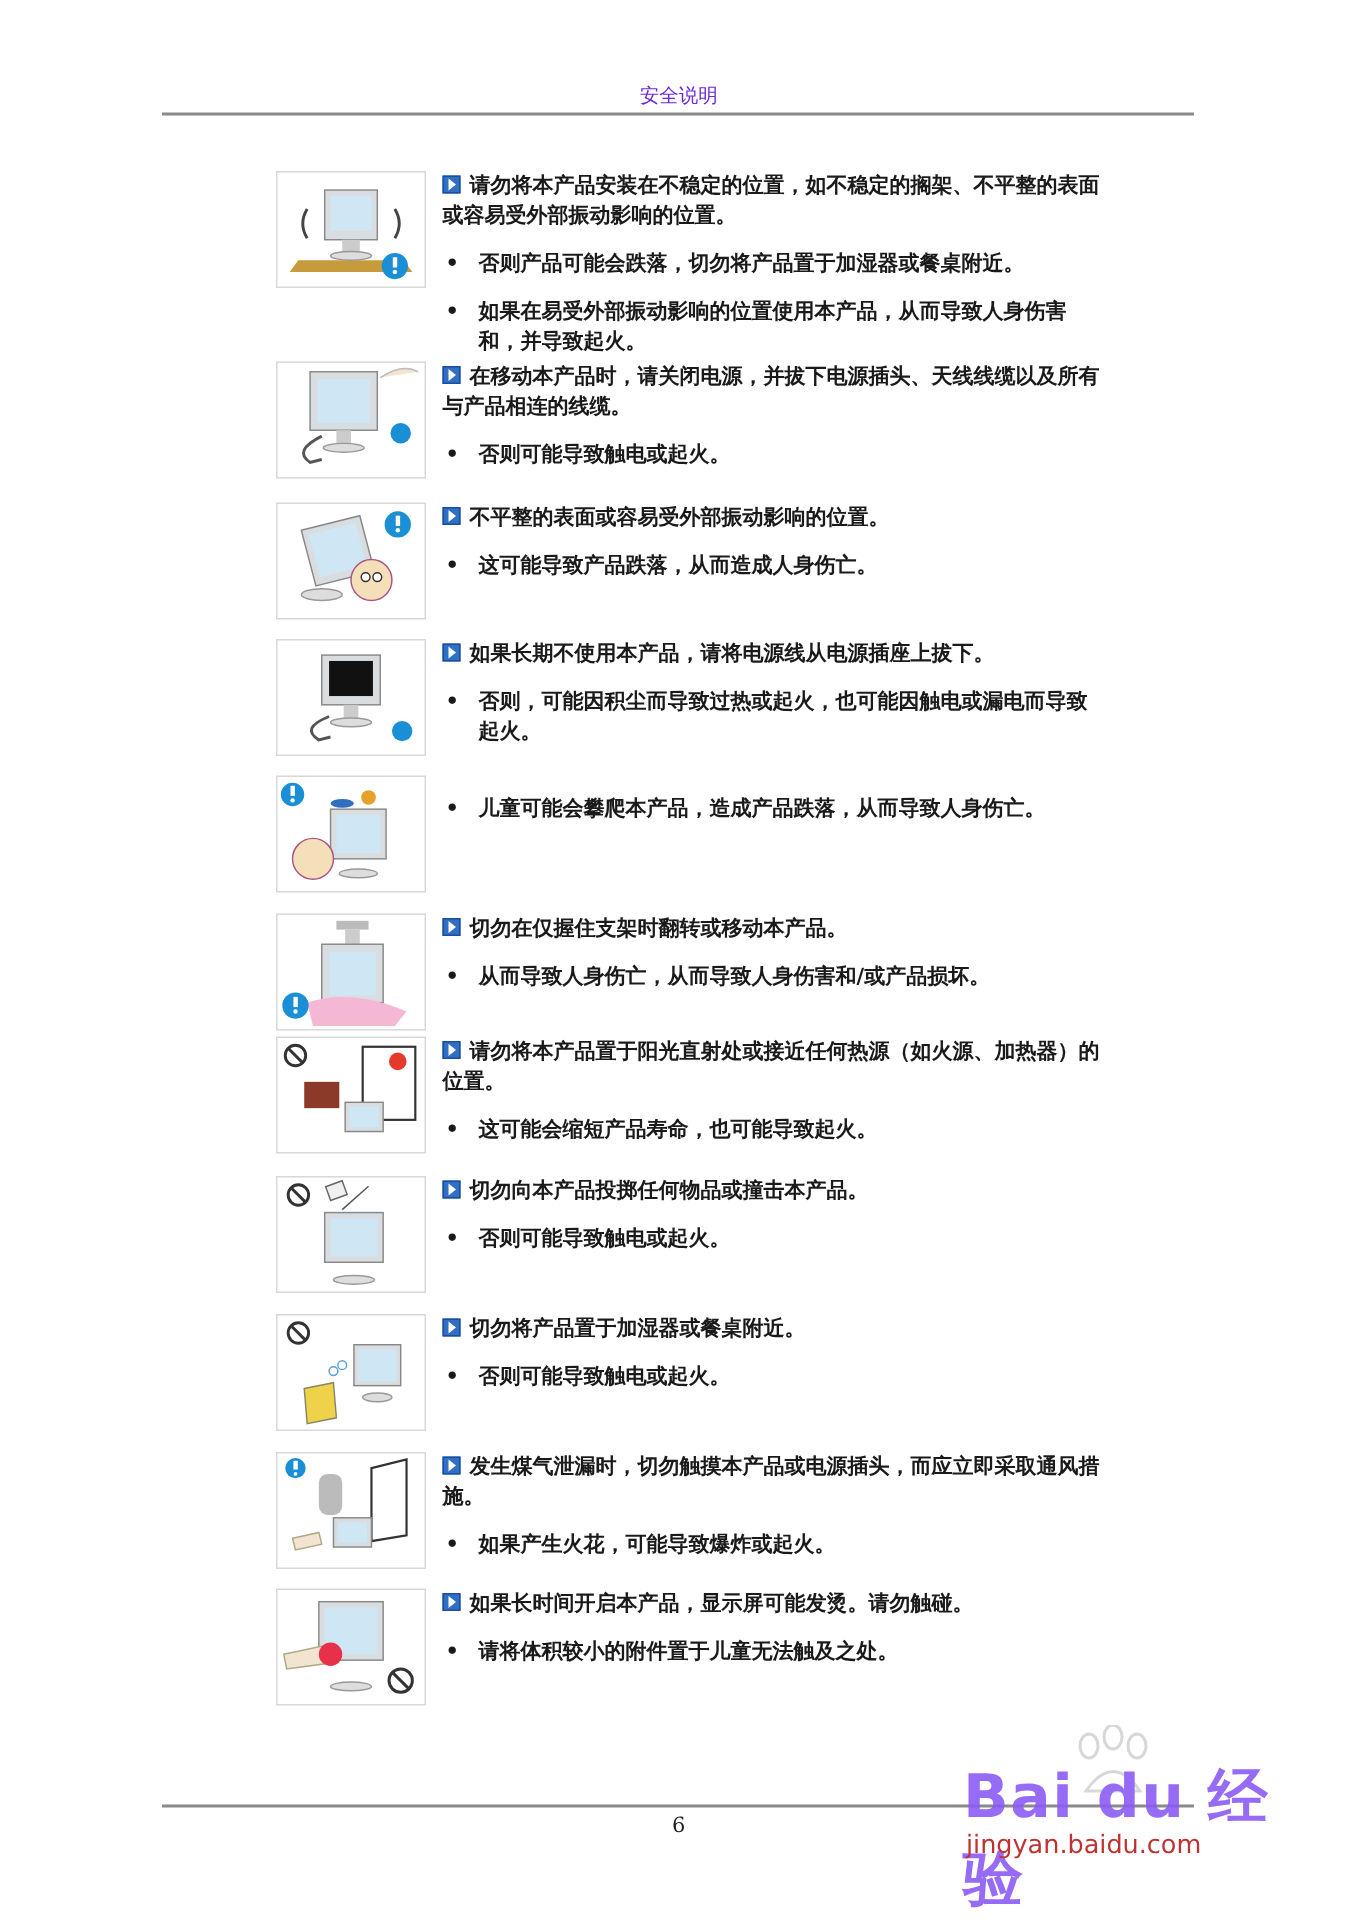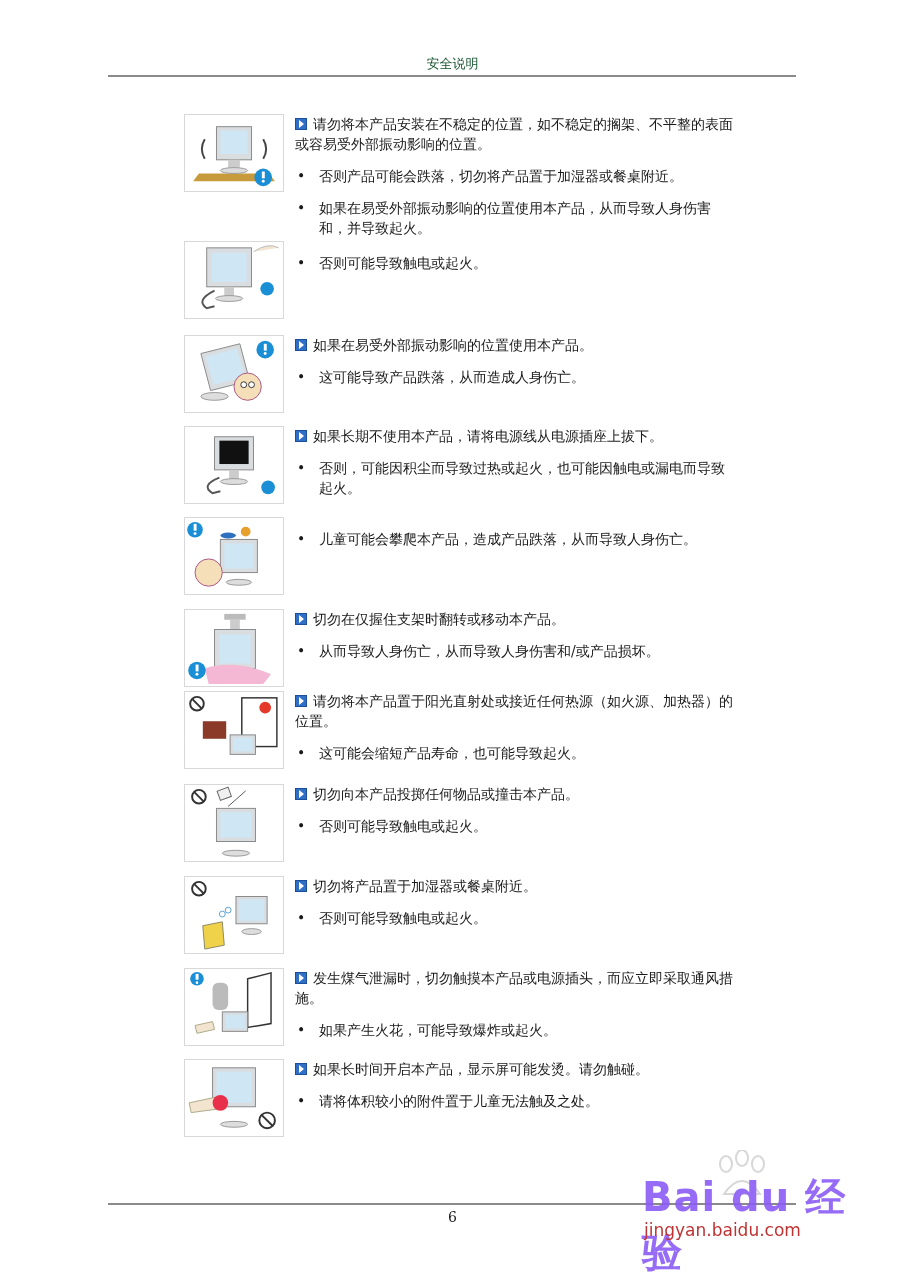--- a/index.html
+++ b/index.html
@@ -3,39 +3,39 @@
 <meta charset="utf-8">
 <style>
   html, body { margin: 0; padding: 0; background: #ffffff; }
   body {
     width: 905px; height: 1280px; position: relative; overflow: hidden;
     font-family: "DejaVu Serif", "Liberation Serif", serif;
     color: #1a1a1a;
   }
   .header-title {
     position: absolute; left: 0; width: 905px; top: 55px;
-    text-align: center; font-size: 13px; color: #14532d;
+    text-align: center; font-size: 13px; color: #6d28d9;
   }
   .rule {
     position: absolute; left: 108px; width: 688px; height: 2px; background: #8a8a8a;
   }
   .rule.top { top: 75px; }
   .rule.bottom { top: 1203px; }
   .page-number {
     position: absolute; left: 0; width: 905px; top: 1209px;
     text-align: center; font-size: 14px; color: #222;
   }
   .item { position: absolute; left: 184px; width: 550px; }
   .thumb {
     position: absolute; left: 0; top: 0; width: 100px; height: 78px;
     border: 1px solid #d8d8d8; background: #fff; box-sizing: border-box;
     overflow: hidden;
   }
   .thumb svg { width: 100%; height: 100%; display: block; }
-  .text { position: absolute; left: 111px; top: 0; width: 440px; font-size: 14px; line-height: 20px; }
+  .text { position: absolute; left: 111px; top: 0; width: 440px; font-size: 14px; line-height: 20px; font-weight: bold; }
   .lead { margin: 0; text-indent: 0; }
   .arrow {
     display: inline-block; width: 12px; height: 12px; background: #2f6fc6;
     border: 1px solid #1b4f9a; box-sizing: border-box; vertical-align: -1px;
     position: relative; margin-right: 6px;
   }
   .arrow::after {
     content: ""; position: absolute; left: 3px; top: 1px;
     border-left: 5px solid #fff; border-top: 4px solid transparent; border-bottom: 4px solid transparent;
   }
@@ -83,40 +83,41 @@
       <rect x="22" y="6" width="46" height="40" fill="#d9dde0" stroke="#888"></rect>
       <rect x="27" y="11" width="36" height="30" fill="#cfe6f4"></rect>
       <rect x="40" y="46" width="10" height="10" fill="#ccc"></rect>
       <ellipse cx="45" cy="58" rx="14" ry="3" fill="#ddd" stroke="#999"></ellipse>
       <path d="M30,50 Q10,60 22,68 L30,66" stroke="#555" fill="none" stroke-width="2"></path>
       <path d="M70,10 Q85,0 96,6" stroke="#bbb" fill="#f3e4d0" stroke-width="1"></path>
       <circle cx="84" cy="48" r="7" fill="#1a8fd6"></circle>
     </svg>
   </div>
   <div class="text">
+    <p class="lead"><span class="arrow"></span><span>在移动本产品时，请关闭电源，并拔下电源插头、天线线缆以及所有与产品相连的线缆。</span></p>
     <div class="bullet"><span class="dot">•</span><span>否则可能导致触电或起火。</span></div>
   </div>
 </div>
 
 <div class="item" style="top:335px;">
   <div class="thumb">
     <svg viewBox="0 0 100 78">
       <polygon points="16,18 56,8 66,46 26,56" fill="#d9dde0" stroke="#888"></polygon>
       <polygon points="21,21 53,13 61,42 29,50" fill="#cfe6f4"></polygon>
       <ellipse cx="30" cy="62" rx="14" ry="4" fill="#ddd" stroke="#999"></ellipse>
       <circle cx="64" cy="52" r="14" fill="#f5dfb8" stroke="#a58"></circle>
       <circle cx="60" cy="50" r="3" fill="#fff" stroke="#333"></circle>
         <circle cx="68" cy="50" r="3" fill="#fff" stroke="#333"></circle>
       <circle cx="82" cy="14" r="9" fill="#1a8fd6"></circle>
         <rect x="80.6" y="8" width="3" height="7" fill="#fff"></rect>
         <circle cx="82" cy="18" r="1.5" fill="#fff"></circle>
     </svg>
   </div>
   <div class="text">
-    <p class="lead"><span class="arrow"></span><span>如果在易受外部振动影响的位置使用本产品。</span></p>
+    <p class="lead"><span class="arrow"></span><span>不平整的表面或容易受外部振动影响的位置。</span></p>
     <div class="bullet"><span class="dot">•</span><span>这可能导致产品跌落，从而造成人身伤亡。</span></div>
   </div>
 </div>
 
 <div class="item" style="top:426px;">
   <div class="thumb">
     <svg viewBox="0 0 100 78">
       <rect x="30" y="10" width="40" height="34" fill="#d9dde0" stroke="#888"></rect>
       <rect x="35" y="14" width="30" height="24" fill="#111"></rect>
       <rect x="45" y="44" width="10" height="10" fill="#ccc"></rect>

